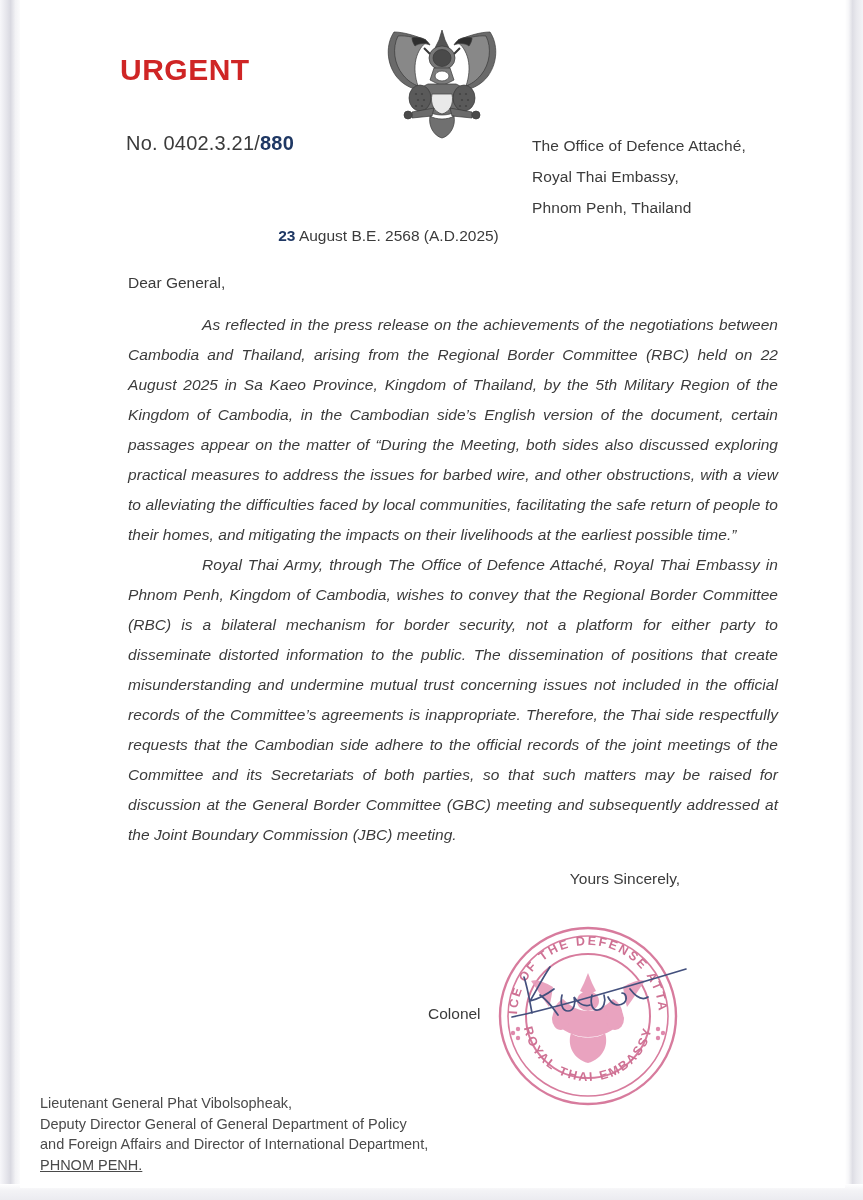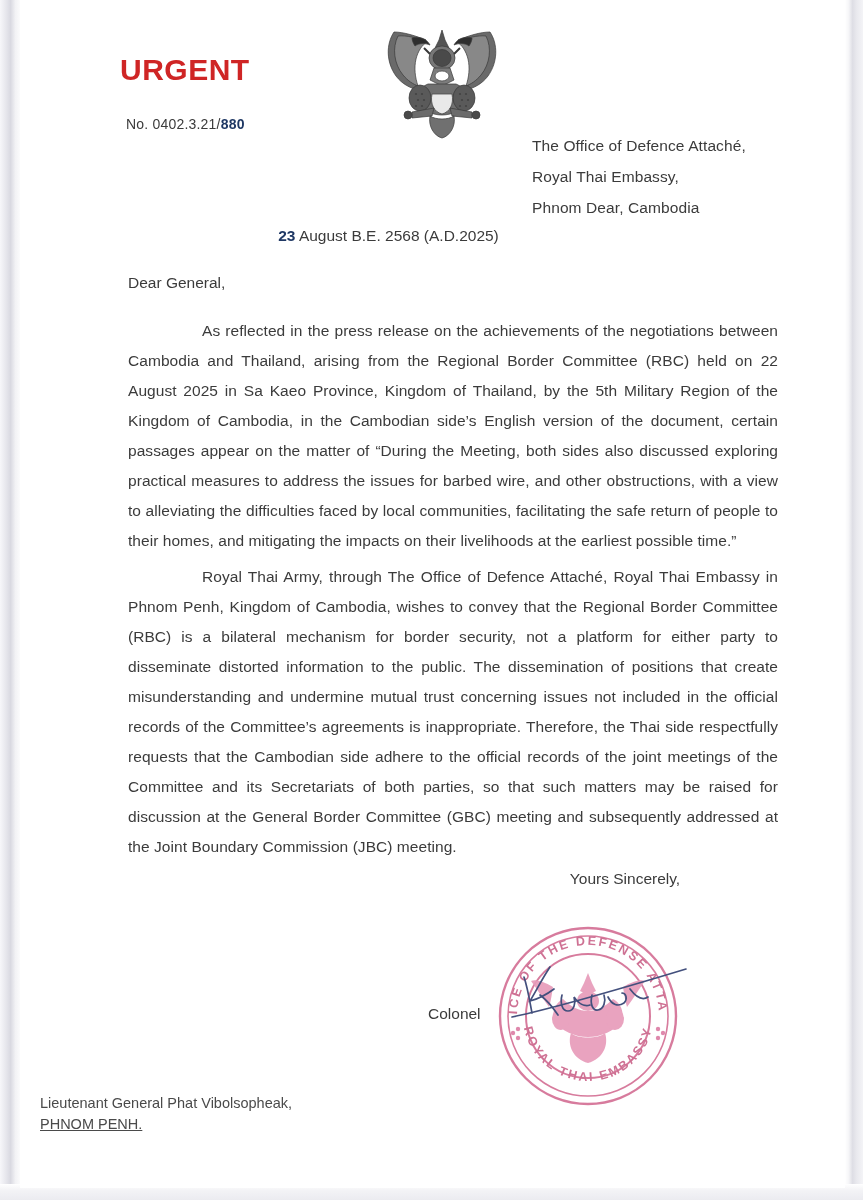--- a/index.html
+++ b/index.html
@@ -53,22 +53,22 @@
     top: 53px;
     font-size: 30px;
     font-weight: 600;
     letter-spacing: 0.5px;
     color: #cf2525;
     font-family: "Liberation Sans", sans-serif;
   }
   .docno {
     position: absolute;
     left: 106px;
-    top: 116px;
-    font-size: 14px;
+    top: 132px;
+    font-size: 20px;
     color: #3b3b3b;
     letter-spacing: 0.2px;
   }
   .docno .serial {
     font-weight: bold;
     color: #1f3864;
   }
 
   .emblem {
     position: absolute;
@@ -119,22 +119,23 @@
     top: 310px;
     width: 650px;
     font-size: 15.5px;
     color: #3b3b3b;
     line-height: 30px;
     text-align: justify;
     text-justify: inter-word;
     letter-spacing: 0.05px;
   }
   .body-block p {
-    margin: 6px 0 0 0;
+    margin: 0 0 0 0;
     text-indent: 74px;
+    font-style: italic;
   }
 
   
   .closing {
     position: absolute;
     left: 440px;
     top: 864px;
     width: 330px;
     text-align: center;
     font-size: 15.5px;
@@ -253,21 +254,21 @@
           <circle cx="96" cy="86" r="1.1"></circle>
             <circle cx="88" cy="92" r="1.1"></circle>
             <circle cx="94" cy="92" r="1.1"></circle>
         </g>
       </svg>
     </div>
 
     <div class="addr">
       <div>The Office of Defence Attaché,</div>
       <div>Royal Thai Embassy,</div>
-      <div>Phnom Dear, Cambodia</div>
+      <div>Phnom Penh, Thailand</div>
     </div>
 
     <div class="datum"><span class="daynum">23</span><span> August B.E. 2568 (A.D.2025)</span></div>
 
     <div class="salutation">Dear General,</div>
 
     <div class="body-block">
       <p>As reflected in the press release on the achievements of the negotiations between Cambodia and Thailand, arising from the Regional Border Committee (RBC) held on 22 August 2025 in Sa Kaeo Province, Kingdom of Thailand, by the 5th Military Region of the Kingdom of Cambodia, in the Cambodian side’s English version of the document, certain passages appear on the matter of “During the Meeting, both sides also discussed exploring practical measures to address the issues for barbed wire, and other obstructions, with a view to alleviating the difficulties faced by local communities, facilitating the safe return of people to their homes, and mitigating the impacts on their livelihoods at the earliest possible time.”</p>
       <p>Royal Thai Army, through The Office of Defence Attaché, Royal Thai Embassy in Phnom Penh, Kingdom of Cambodia, wishes to convey that the Regional Border Committee (RBC) is a bilateral mechanism for border security, not a platform for either party to disseminate distorted information to the public. The dissemination of positions that create misunderstanding and undermine mutual trust concerning issues not included in the official records of the Committee’s agreements is inappropriate. Therefore, the Thai side respectfully requests that the Cambodian side adhere to the official records of the joint meetings of the Committee and its Secretariats of both parties, so that such matters may be raised for discussion at the General Border Committee (GBC) meeting and subsequently addressed at the Joint Boundary Commission (JBC) meeting.</p>
     </div>
@@ -326,17 +327,19 @@
           <path d="M82 40 C80 48 82 56 88 55 C94 54 96 46 94 40"></path>
           <path d="M98 42 C102 50 108 52 114 48 C118 44 116 38 112 38"></path>
           <path d="M120 34 C126 42 132 46 138 42"></path>
           <path d="M2 62 C40 54 110 34 176 14"></path>
         </g>
       </svg>
     </div>
 
     <div class="recipient">
       <div>Lieutenant General Phat Vibolsopheak,</div>
+      <div>Deputy Director General of General Department of Policy</div>
+      <div>and Foreign Affairs and Director of International Department,</div>
       <div class="city">PHNOM PENH.</div>
     </div>
 
   </div>
 </div>
 
 </body></html>

